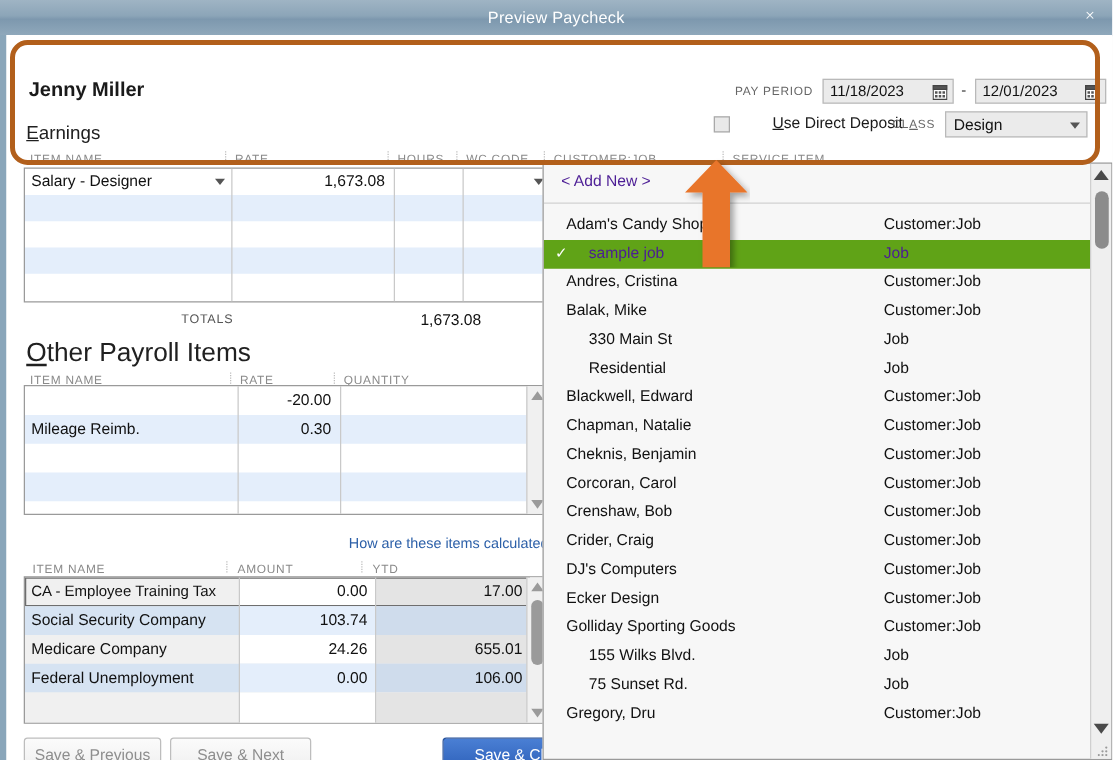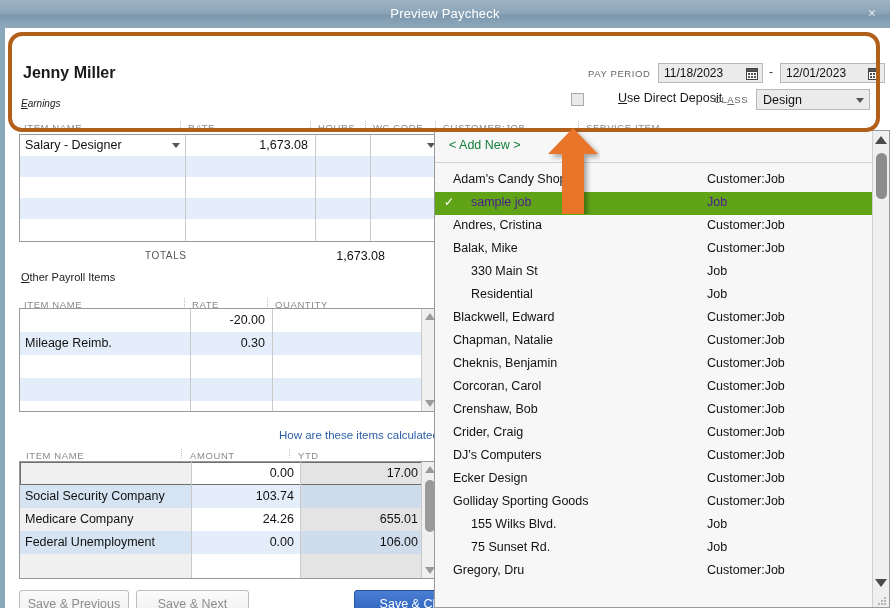--- a/index.html
+++ b/index.html
@@ -35,21 +35,21 @@
 
   
   .hl-rect{
     position:absolute;left:8px;top:32px;width:872px;height:100px;
     border:4px solid #b25f1b;border-radius:14px;
     box-sizing:border-box;pointer-events:none;z-index:40;
   }
 
   
   .emp-name{position:absolute;left:18px;top:36px;font-size:16px;font-weight:bold;color:#1a1a1a;}
-  .earnings-h{position:absolute;left:16px;top:70px;font-size:10px;color:#202020;font-style:italic;}
+  .earnings-h{position:absolute;left:16px;top:70px;font-size:15px;color:#202020;}
   .earnings-h u{text-decoration:underline;}
 
   .pp-label{position:absolute;left:583px;top:40px;font-size:9.5px;color:#666;letter-spacing:.6px;}
   .datefield{
     position:absolute;top:35px;height:20px;width:105px;
     background:#ebebeb;border:1px solid #b9b9b9;box-sizing:border-box;
     font-size:12px;color:#111;line-height:19px;padding-left:5px;
   }
   .datefield .cal{position:absolute;right:4px;top:3px;width:12px;height:13px;}
   #d1{left:653px;}
@@ -85,21 +85,21 @@
   .cell.r{text-align:right;}
 
   
   #earn-grid{left:14px;top:106px;width:680px;height:108px;}
   .earn-r{height:21px;}
   .ecaret{position:absolute;width:0;height:0;border-left:4px solid transparent;border-right:4px solid transparent;border-top:5px solid #555;}
 
   .totals-lab{position:absolute;left:140px;top:222px;font-size:10px;color:#555;letter-spacing:.6px;}
   .totals-val{position:absolute;left:300px;top:221px;width:80px;text-align:right;font-size:12.5px;color:#111;}
 
-  .sec-h{position:absolute;font-size:11px;color:#202020;}
+  .sec-h{position:absolute;font-size:21px;color:#202020;}
   .sec-h u{text-decoration:underline;}
 
   
   .gscroll{position:absolute;top:0;bottom:0;width:16px;background:#f0f0f0;border-left:1px solid #c9c9c9;}
   .arrow-up,.arrow-dn{position:absolute;left:3px;width:0;height:0;border-left:5px solid transparent;border-right:5px solid transparent;}
   .arrow-up{top:4px;border-bottom:7px solid #9a9a9a;}
   .arrow-dn{bottom:4px;border-top:7px solid #9a9a9a;}
   .gthumb{position:absolute;left:3px;width:10px;border-radius:5px;background:#9a9a9a;}
 
   .helplink{position:absolute;left:274px;top:401px;font-size:11.5px;color:#2b5fa8;cursor:pointer;}
@@ -117,21 +117,21 @@
     background:linear-gradient(to bottom,#4a7fd4,#2c5fb8);
     color:#ffffff;
   }
 
   
   #dd{
     position:absolute;left:434px;top:130px;width:456px;height:478px;
     background:#f7f7f7;border:1px solid #9a9a9a;box-sizing:border-box;z-index:30;
     overflow:hidden;
   }
-  #dd .addnew{position:absolute;left:14px;top:7px;font-size:12.5px;color:#15803d;cursor:pointer;}
+  #dd .addnew{position:absolute;left:14px;top:7px;font-size:12.5px;color:#4c1d95;cursor:pointer;}
   #dd .divider{position:absolute;left:0;top:31px;width:440px;border-top:1px solid #d2d2d2;}
   .ddrow{position:absolute;left:0;width:440px;height:23px;cursor:pointer;}
   .ddrow .nm{position:absolute;top:3px;font-size:12.5px;color:#111;white-space:nowrap;}
   .ddrow .ty{position:absolute;left:272px;top:3px;font-size:12.5px;color:#111;}
   .ddrow.sel{background:#60a317;}
   .ddrow.sel .nm,.ddrow.sel .ty{color:#4c1d95;}
   .ddrow .chk{position:absolute;left:9px;top:3px;font-size:12px;color:#111;}
   .ddrow.sel .chk{color:#ffffff;}
 
   
@@ -304,20 +304,21 @@
         <div style="position:absolute;left:281px;top:0;width:123px;height:23px;background:#cfdcec;"></div>
       </div>
       <div class="grow" style="top:92px;height:24px;background:#f0f0f0;">
         <div style="position:absolute;left:172px;top:0;width:108px;height:24px;background:#ffffff;"></div>
         <div style="position:absolute;left:281px;top:0;width:123px;height:24px;background:#e4e4e4;"></div>
       </div>
 
       <div class="vline" style="left:171px;"></div>
       <div class="vline" style="left:280px;"></div>
 
+      <div class="cell" style="left:5px;top:1px;width:162px;font-size:12px;">CA - Employee Training Tax</div>
       <div class="cell r" style="left:176px;top:1px;width:98px;">0.00</div>
       <div class="cell r" style="left:285px;top:1px;width:113px;">17.00</div>
 
       <div class="cell" style="left:5px;top:24px;width:162px;">Social Security Company</div>
       <div class="cell r" style="left:176px;top:24px;width:98px;">103.74</div>
 
       <div class="cell" style="left:5px;top:47px;width:162px;">Medicare Company</div>
       <div class="cell r" style="left:176px;top:47px;width:98px;">24.26</div>
       <div class="cell r" style="left:285px;top:47px;width:113px;">655.01</div>
 

